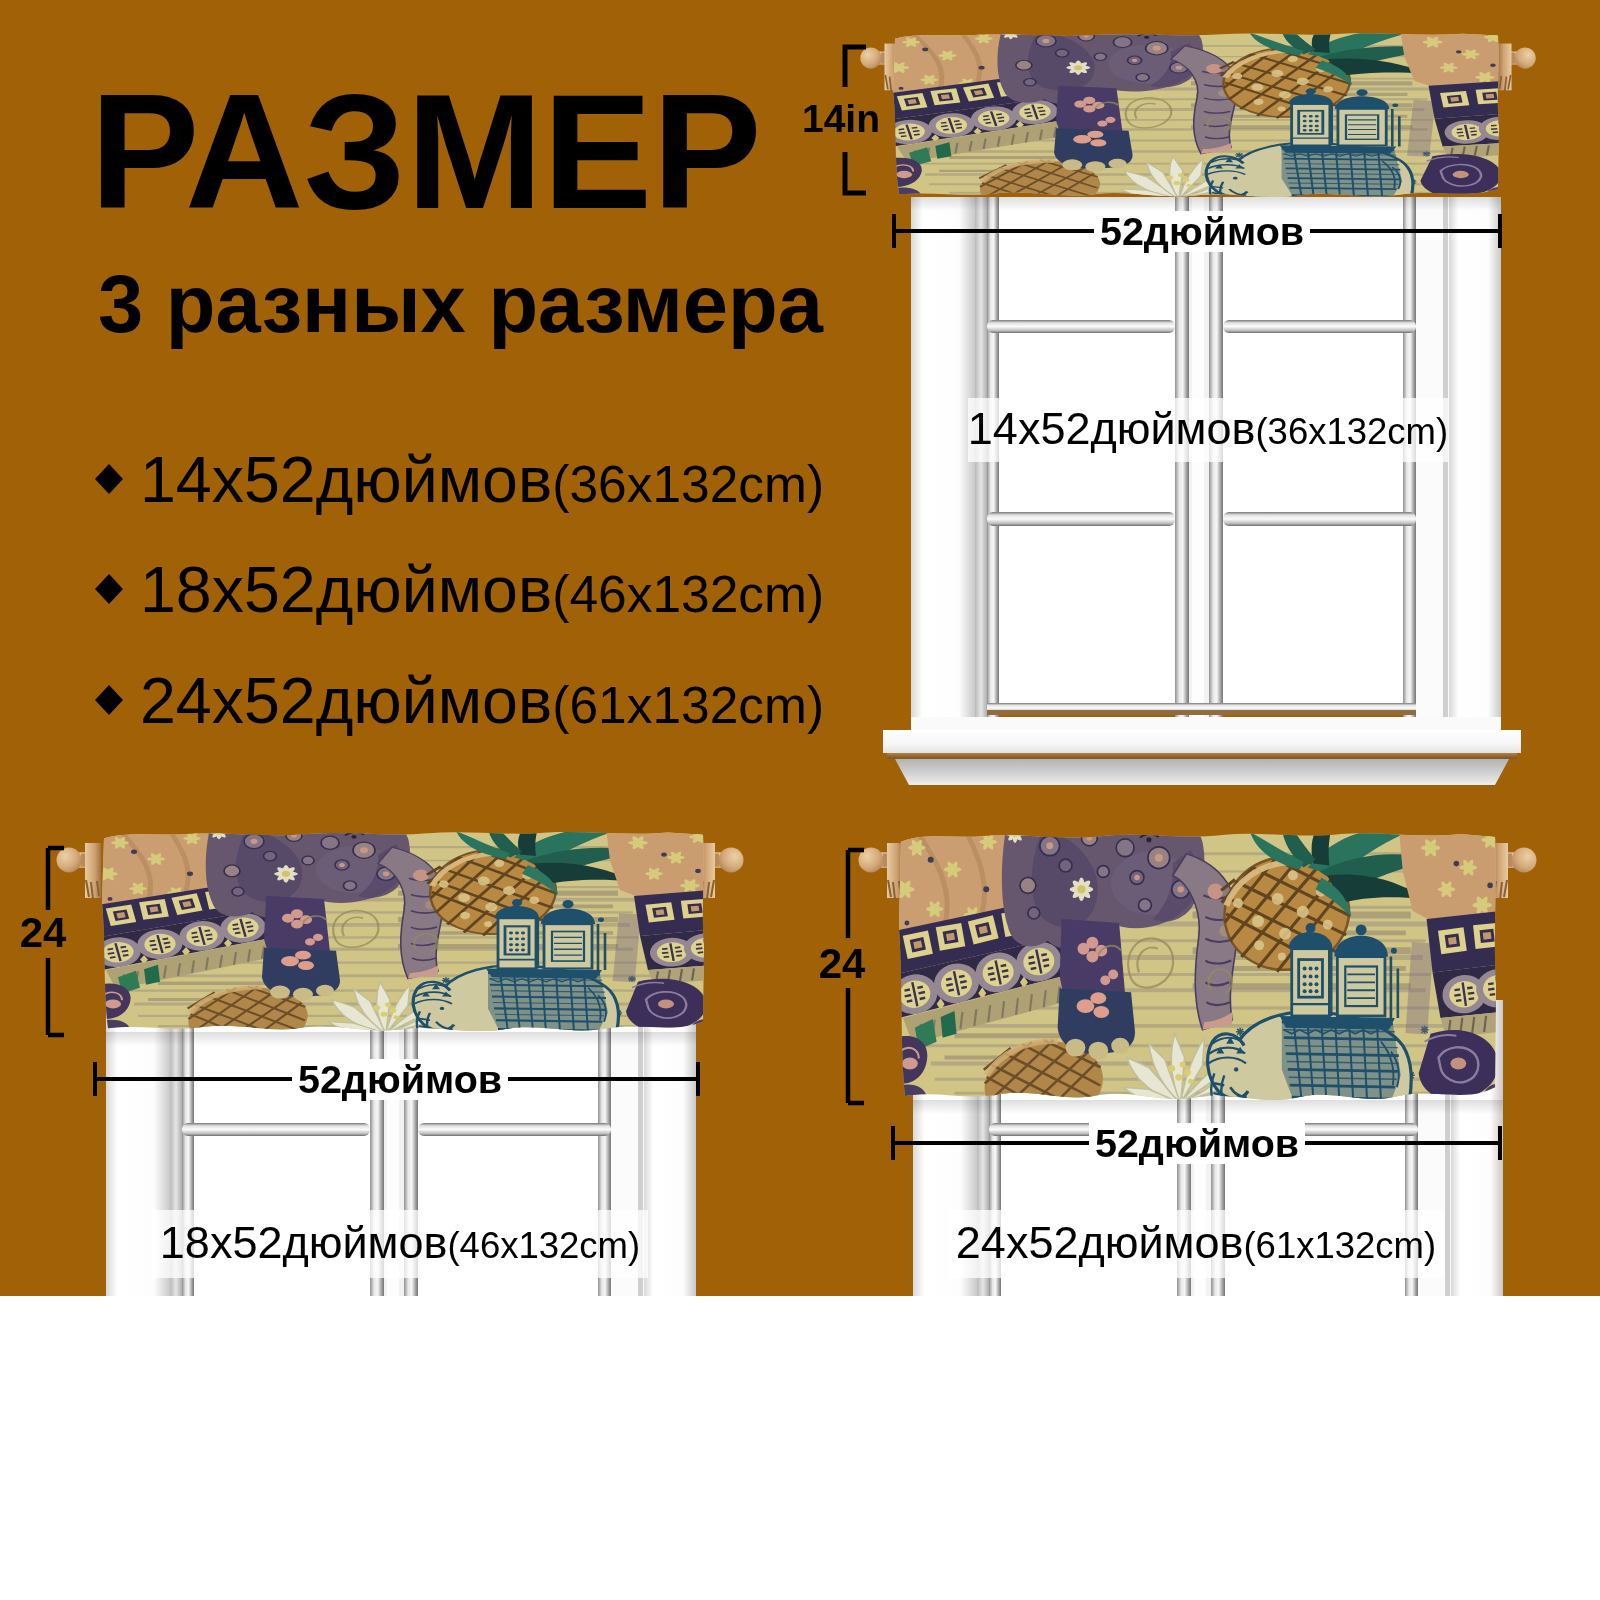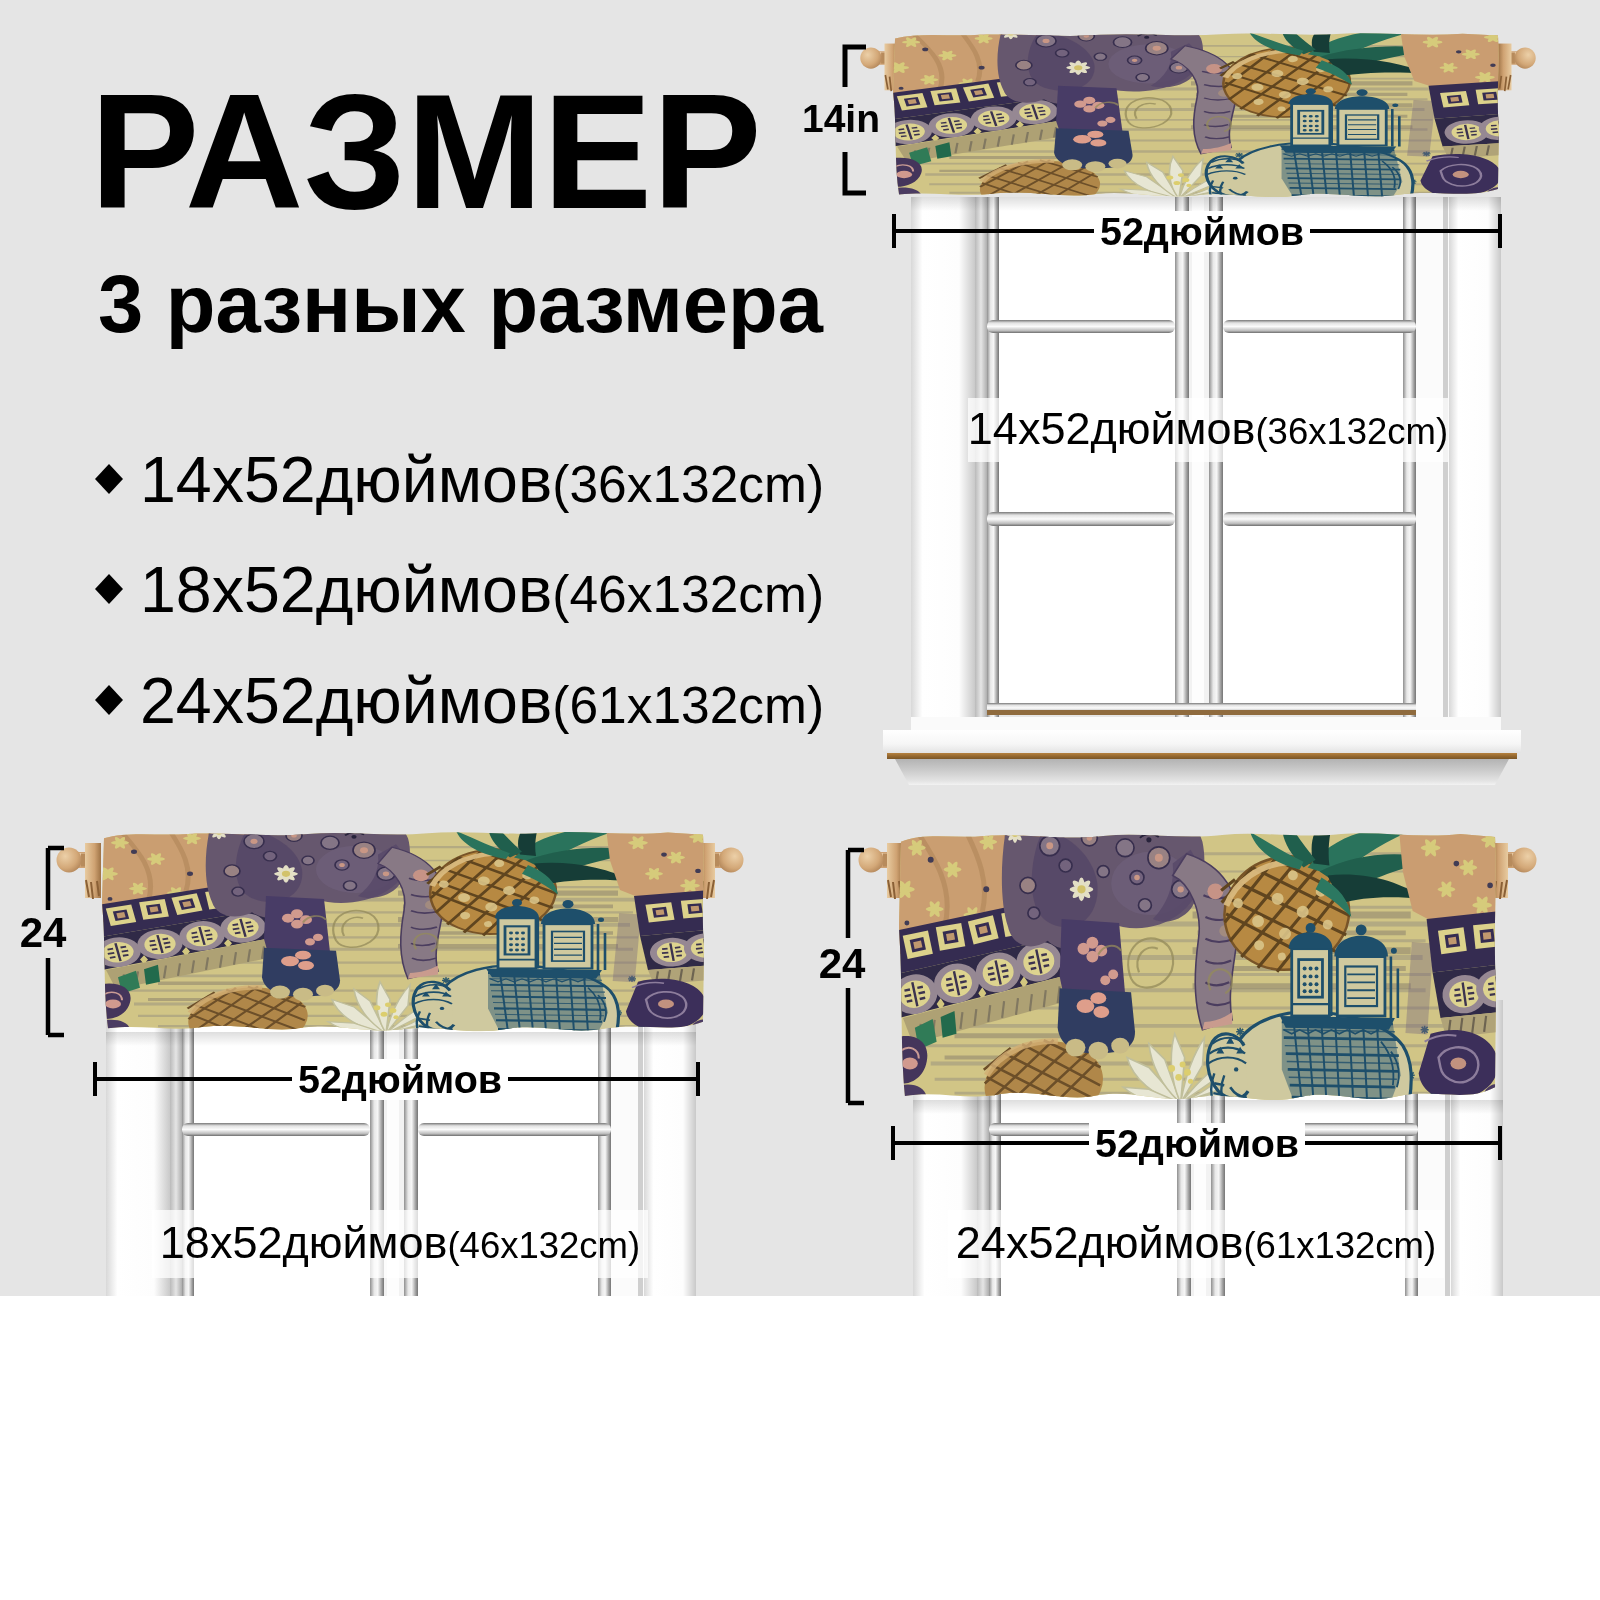--- a/index.html
+++ b/index.html
@@ -1,16 +1,16 @@
 <!DOCTYPE html>
 <html><head>
 <meta charset="utf-8">
 <style>
   html,body{margin:0;padding:0;background:#fff;}
-  #page{position:relative;width:1600px;height:1296px;background:#e5e5e5;overflow:hidden;
+  #page{position:relative;width:1600px;height:1296px;background:#a16207;overflow:hidden;
         font-family:"Liberation Sans", sans-serif;}
   svg{display:block;}
 </style>
 </head>
 <body>
 <div id="page">
 <svg width="1600" height="1600" viewBox="0 0 1600 1600">
 <defs>
   <linearGradient id="jambG" x1="0" y1="0" x2="1" y2="0">
     <stop offset="0" stop-color="#d8d8d8"></stop>

